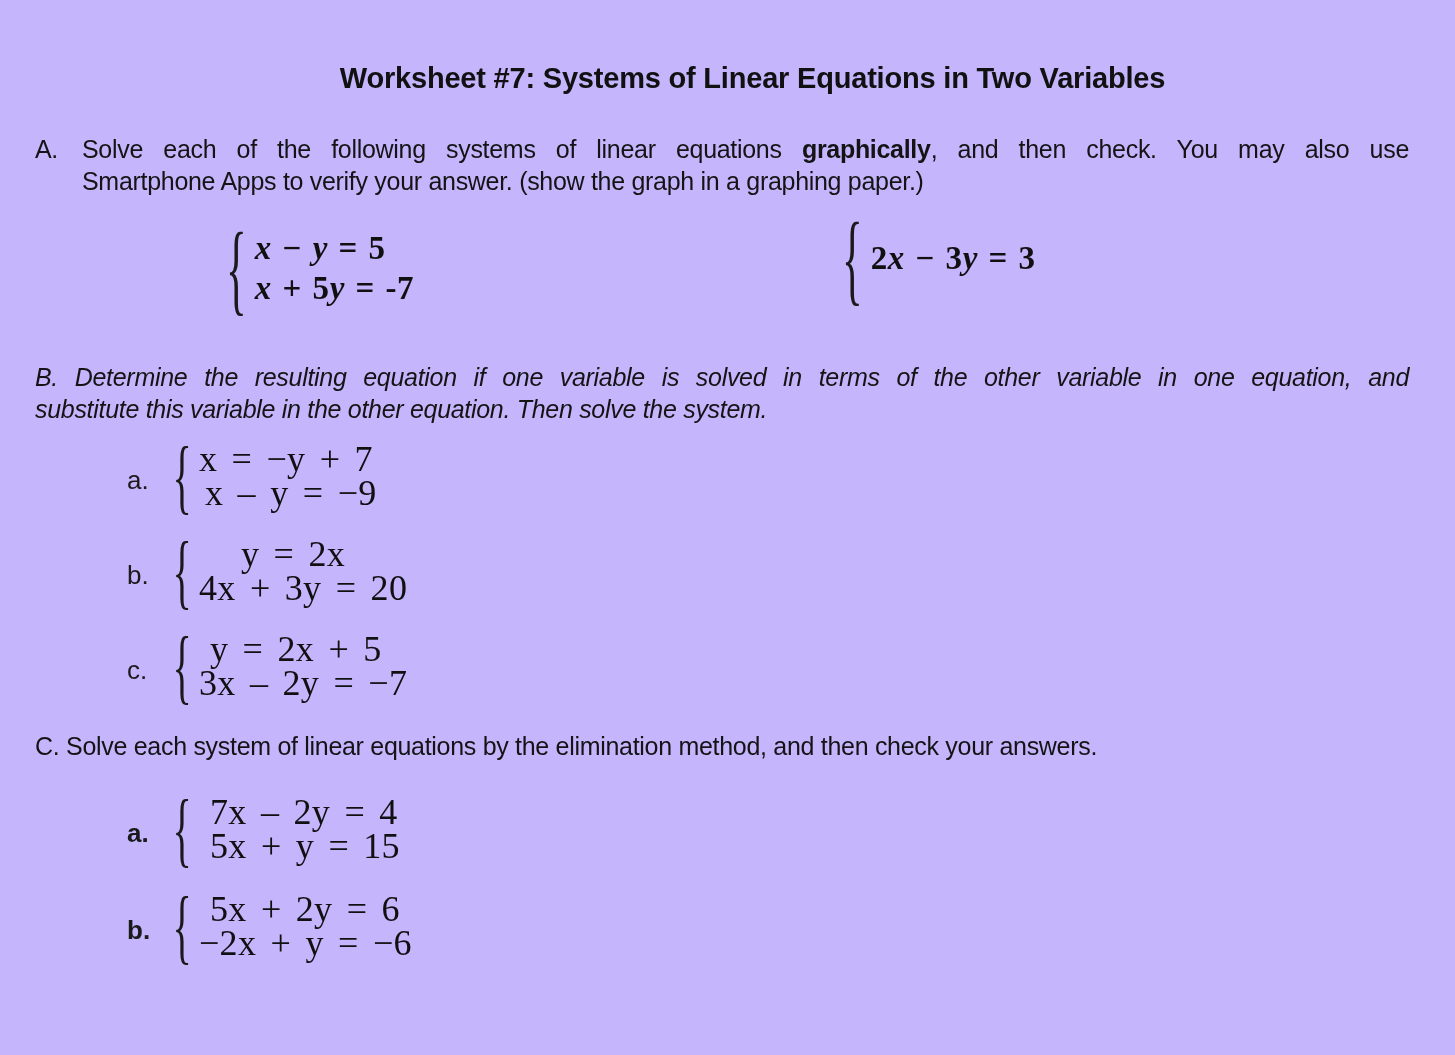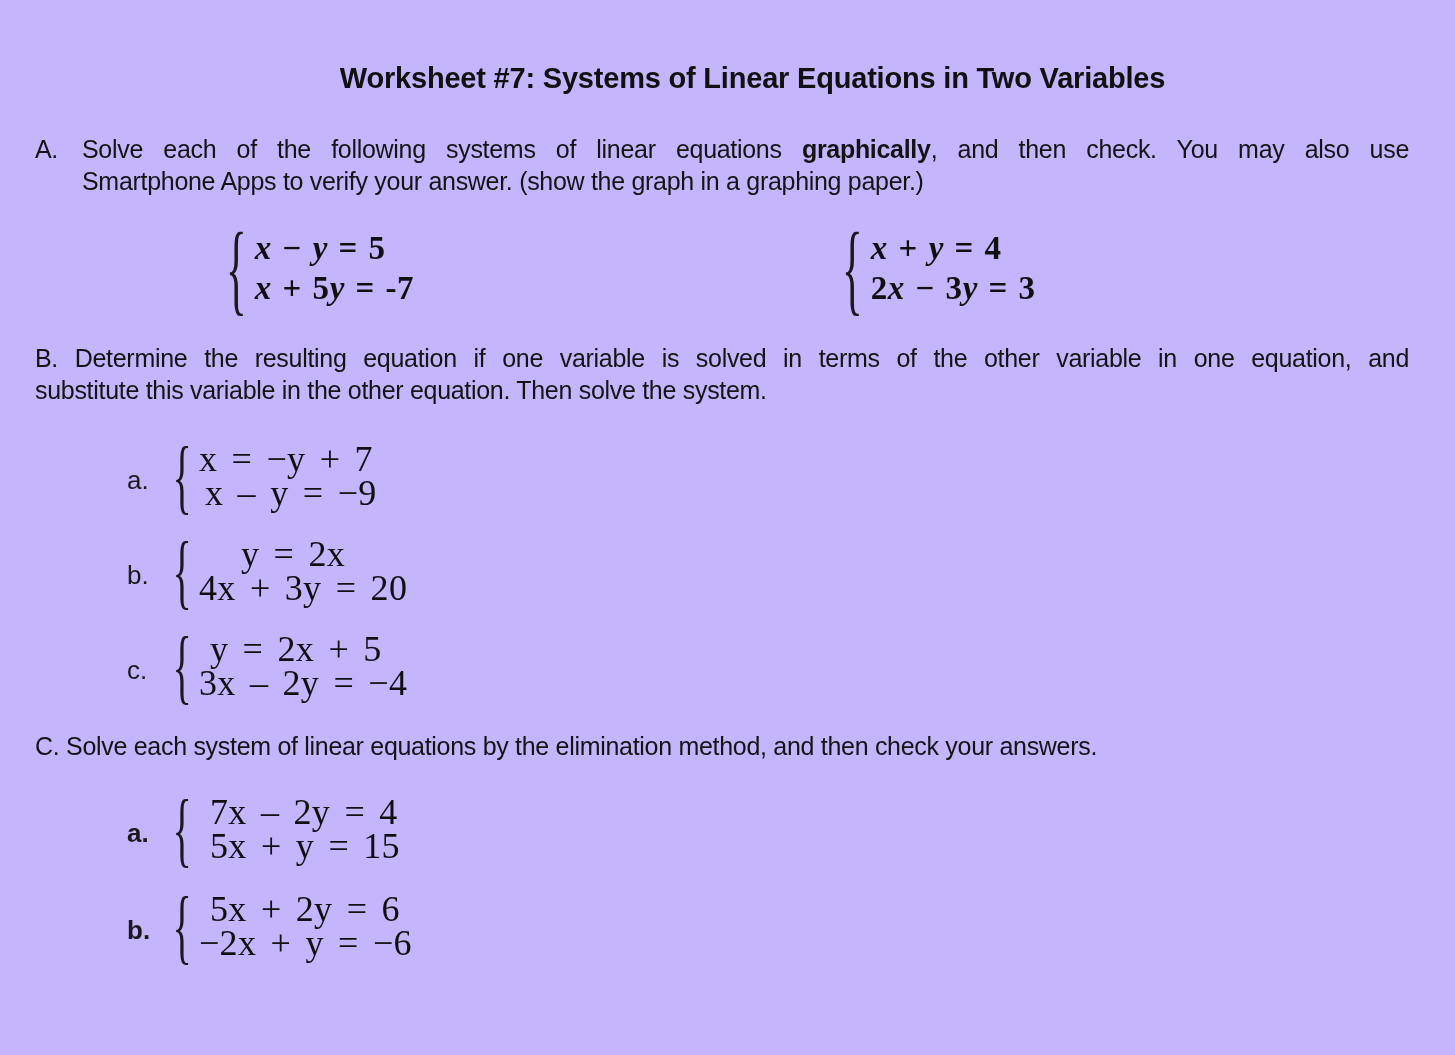--- a/index.html
+++ b/index.html
@@ -21,21 +21,21 @@
     font-family:"Liberation Sans",sans-serif;
   }
   
   .para{
     position:absolute;left:35px;width:1374px;
     font-size:25px;line-height:32px;
     letter-spacing:-0.3px;
     color:#141414;
   }
   .paraA{top:133px;}
-  .paraB{top:342px;}
+  .paraB{top:361px;font-style:italic;}
   .paraC{top:730px;}
   .pline{position:relative;}
   .pline.justify{text-align:justify;text-align-last:justify;}
   .pline.hang{padding-left:47px;}
   .plabel{position:absolute;left:0;top:0;}
   .pbold{font-weight:700;margin-top:18px;}
   
   .system{display:flex;align-items:center;}
   .system.abs{position:absolute;}
   .brace{
@@ -100,21 +100,20 @@
   <div class="system abs sysA1">
     <span class="brace braceA">{</span>
     <div class="eq-lines">
       <div class="eq eqA"><i>x</i> − <i>y</i> = 5</div>
       <div class="eq eqA"><i>x</i> + 5<i>y</i> = -7</div>
     </div>
   </div>
   <div class="system abs sysA2">
     <span class="brace braceA">{</span>
     <div class="eq-lines">
-      <div class="eq eqA"><i>x</i> + <i>y</i> = 4</div>
       <div class="eq eqA">2<i>x</i> − 3<i>y</i> = 3</div>
     </div>
   </div>
 
   <div class="para paraB">
     <div class="pline justify">B. Determine the resulting equation if one variable is solved in terms of the other variable in one equation, and</div>
     <div class="pline">substitute this variable in the other equation. Then solve the system.</div>
   </div>
 
   <div class="sys-row rowBa">
@@ -138,21 +137,21 @@
       </div>
     </div>
   </div>
 
   <div class="sys-row rowBc">
     <span class="item-label">c.</span>
     <div class="system">
       <span class="brace braceB">{</span>
       <div class="eq-lines">
         <div class="eq eqB padM">y = 2x + 5</div>
-        <div class="eq eqB">3x – 2y = −4</div>
+        <div class="eq eqB">3x – 2y = −7</div>
       </div>
     </div>
   </div>
 
   <div class="para paraC">
     <div class="pline">C. Solve each system of linear equations by the elimination method, and then check your answers.</div>
   </div>
 
   <div class="sys-row rowCa">
     <span class="item-label bold">a.</span>

